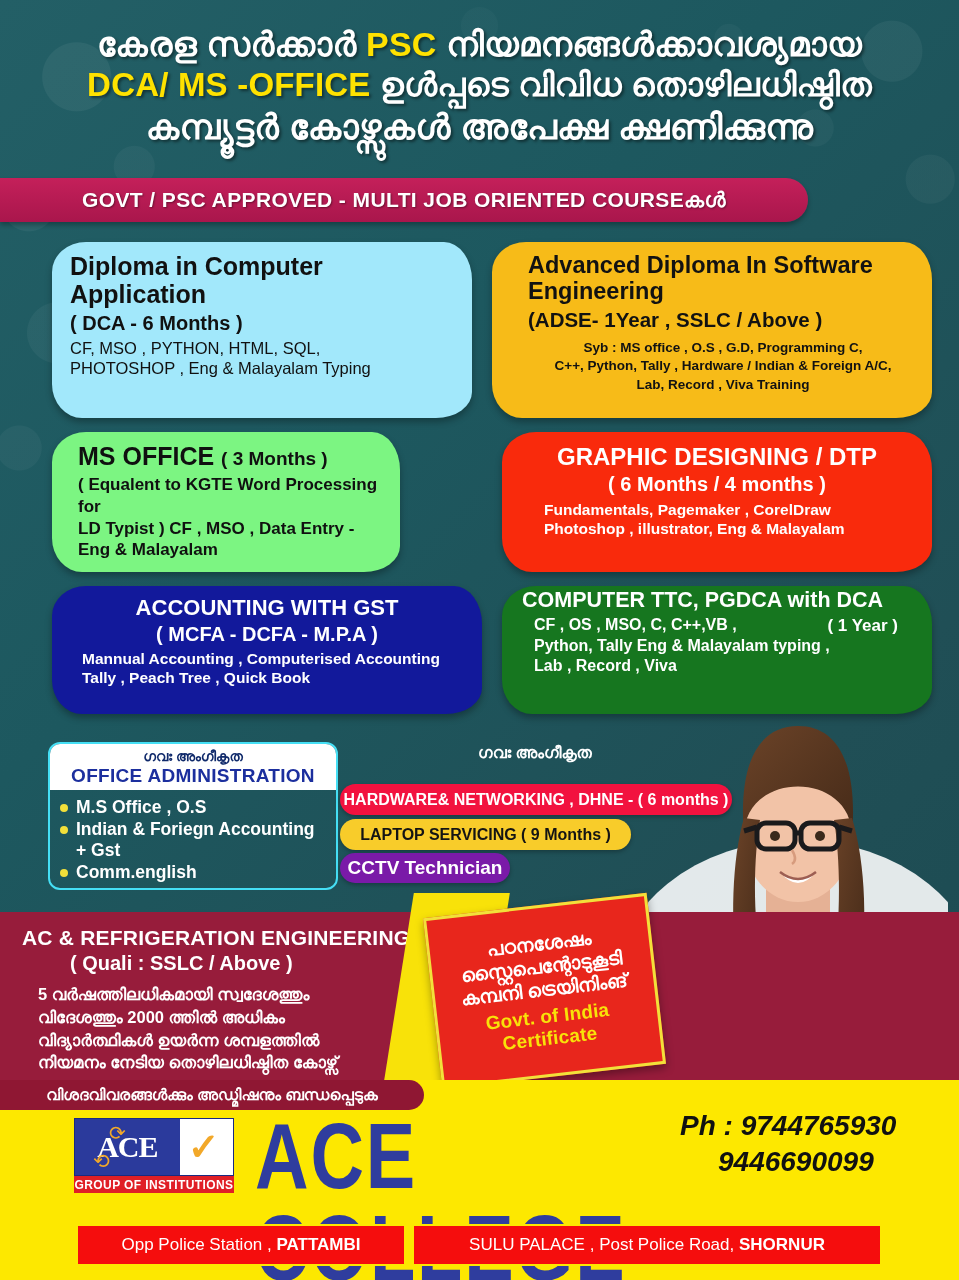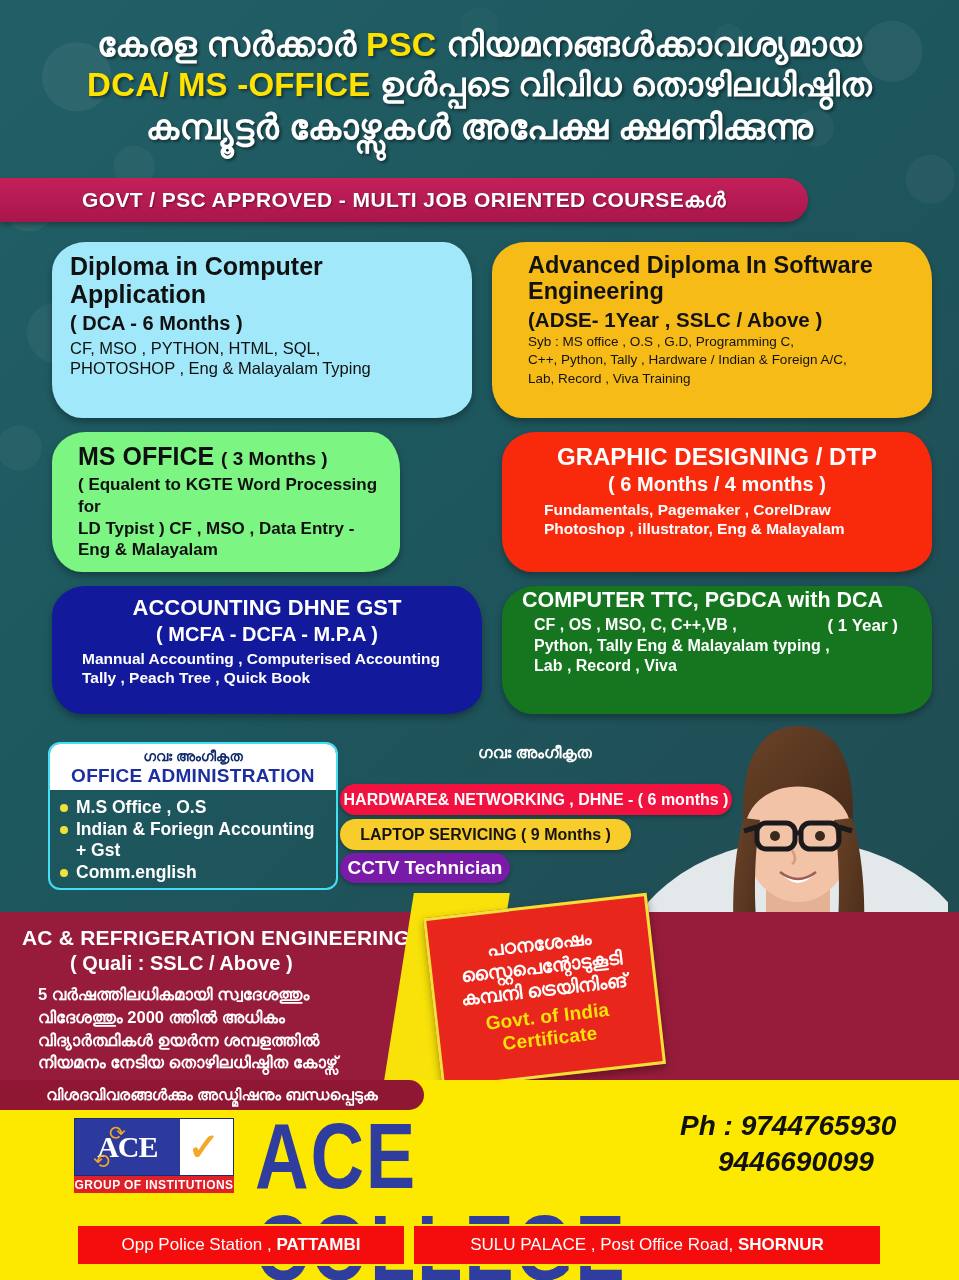--- a/index.html
+++ b/index.html
@@ -64,21 +64,21 @@
   .blob .body  { line-height:1.2; font-weight:bold; }
 
   #box-dca   { left:52px;  top:242px; width:420px; height:176px; background:#a2e8fb; color:#111; }
   #box-dca .title { font-size:25px; }
   #box-dca .sub   { font-size:20px; margin-top:4px; }
   #box-dca .body  { font-size:16.5px; margin-top:4px; font-weight:normal; }
 
   #box-adse  { left:492px; top:242px; width:440px; height:176px; background:#f7bb18; color:#121212; text-align:left; padding-left:36px; }
   #box-adse .title { font-size:23.5px; }
   #box-adse .sub   { font-size:20.5px; margin-top:3px; }
-  #box-adse .body  { font-size:13.5px; margin-top:2px; font-weight:normal; line-height:1.35; }
+  #box-adse .body  { font-size:13.5px; margin-top:8px; font-weight:bold; line-height:1.35;text-align:center; }
 
   #box-mso   { left:52px;  top:432px; width:348px; height:140px; background:#7cf582; color:#101010; padding-left:26px; }
   #box-mso .title { font-size:25px; }
   #box-mso .title .m { font-size:19px; }
   #box-mso .body  { font-size:17px; margin-top:4px; line-height:1.28; font-weight:bold; }
 
   #box-dtp   { left:502px; top:432px; width:430px; height:140px; background:#f92a0c; color:#fff; text-align:center; padding:12px 10px; }
   #box-dtp .title { font-size:24px; }
   #box-dtp .sub   { font-size:20px; margin-top:2px; }
   #box-dtp .body  { font-size:15.5px; margin-top:4px; text-align:left; padding-left:32px; line-height:1.25; }
@@ -250,21 +250,21 @@
   </div>
 
   <div class="blob" id="box-dtp">
     <div class="title">GRAPHIC DESIGNING / DTP</div>
     <div class="sub">( 6 Months / 4 months )</div>
     <div class="body" style="white-space:pre-line">Fundamentals, Pagemaker , CorelDraw
 Photoshop , illustrator, Eng &amp; Malayalam</div>
   </div>
 
   <div class="blob" id="box-acc">
-    <div class="title">ACCOUNTING DHNE GST</div>
+    <div class="title">ACCOUNTING WITH GST</div>
     <div class="sub">( MCFA - DCFA - M.P.A )</div>
     <div class="body" style="white-space:pre-line">Mannual Accounting , Computerised Accounting
 Tally , Peach Tree , Quick Book</div>
   </div>
 
   <div class="blob" id="box-ttc">
     <div class="title">COMPUTER TTC, PGDCA with DCA</div>
     <div class="body" style="white-space:pre-line"><span>CF , OS , MSO, C, C++,VB ,
 Python, Tally Eng &amp; Malayalam typing ,
 Lab , Record , Viva</span><span class="yr">( 1 Year )</span></div>
@@ -380,16 +380,16 @@
 
   <div id="phone">
     <div>Ph : 9744765930</div>
     <div class="p2">9446690099</div>
   </div>
 
   <div class="addr" id="addr1">
     <span><span>Opp Police Station , </span><b>PATTAMBI</b></span>
   </div>
   <div class="addr" id="addr2">
-    <span><span>SULU PALACE , Post Office Road, </span><b>SHORNUR</b></span>
+    <span><span>SULU PALACE , Post Police Road, </span><b>SHORNUR</b></span>
   </div>
 
 </div>
 
 </body></html>

